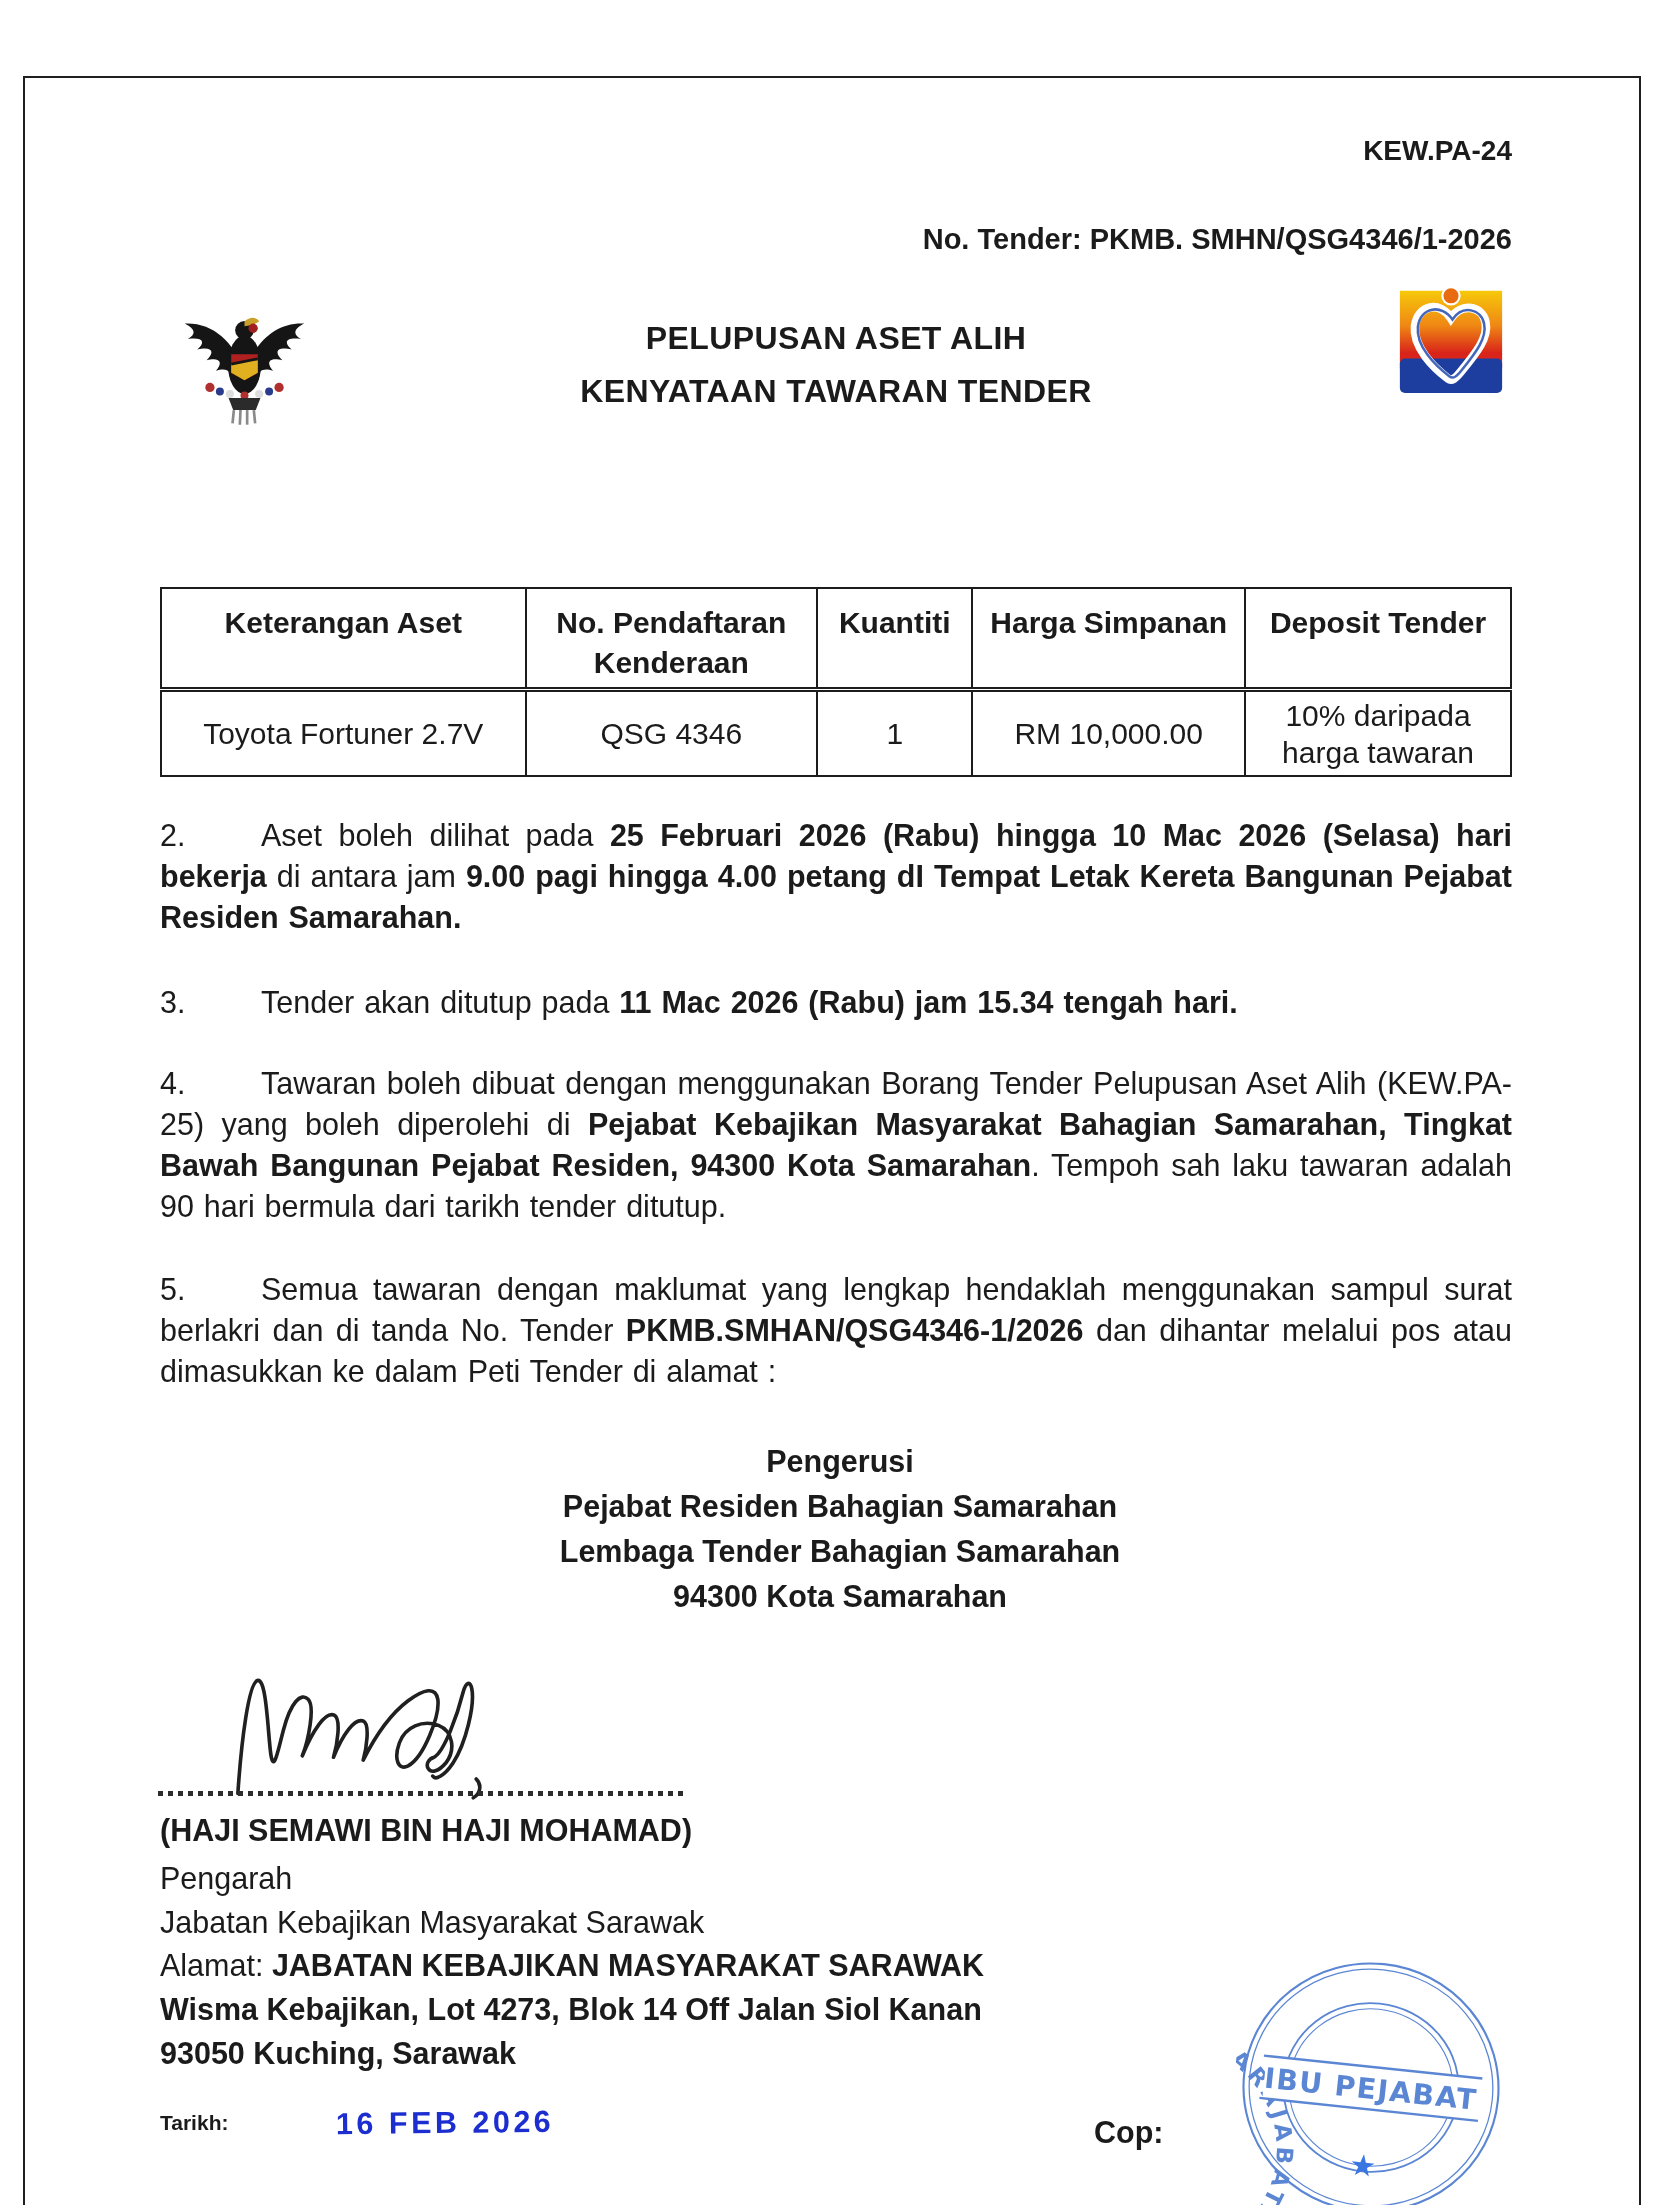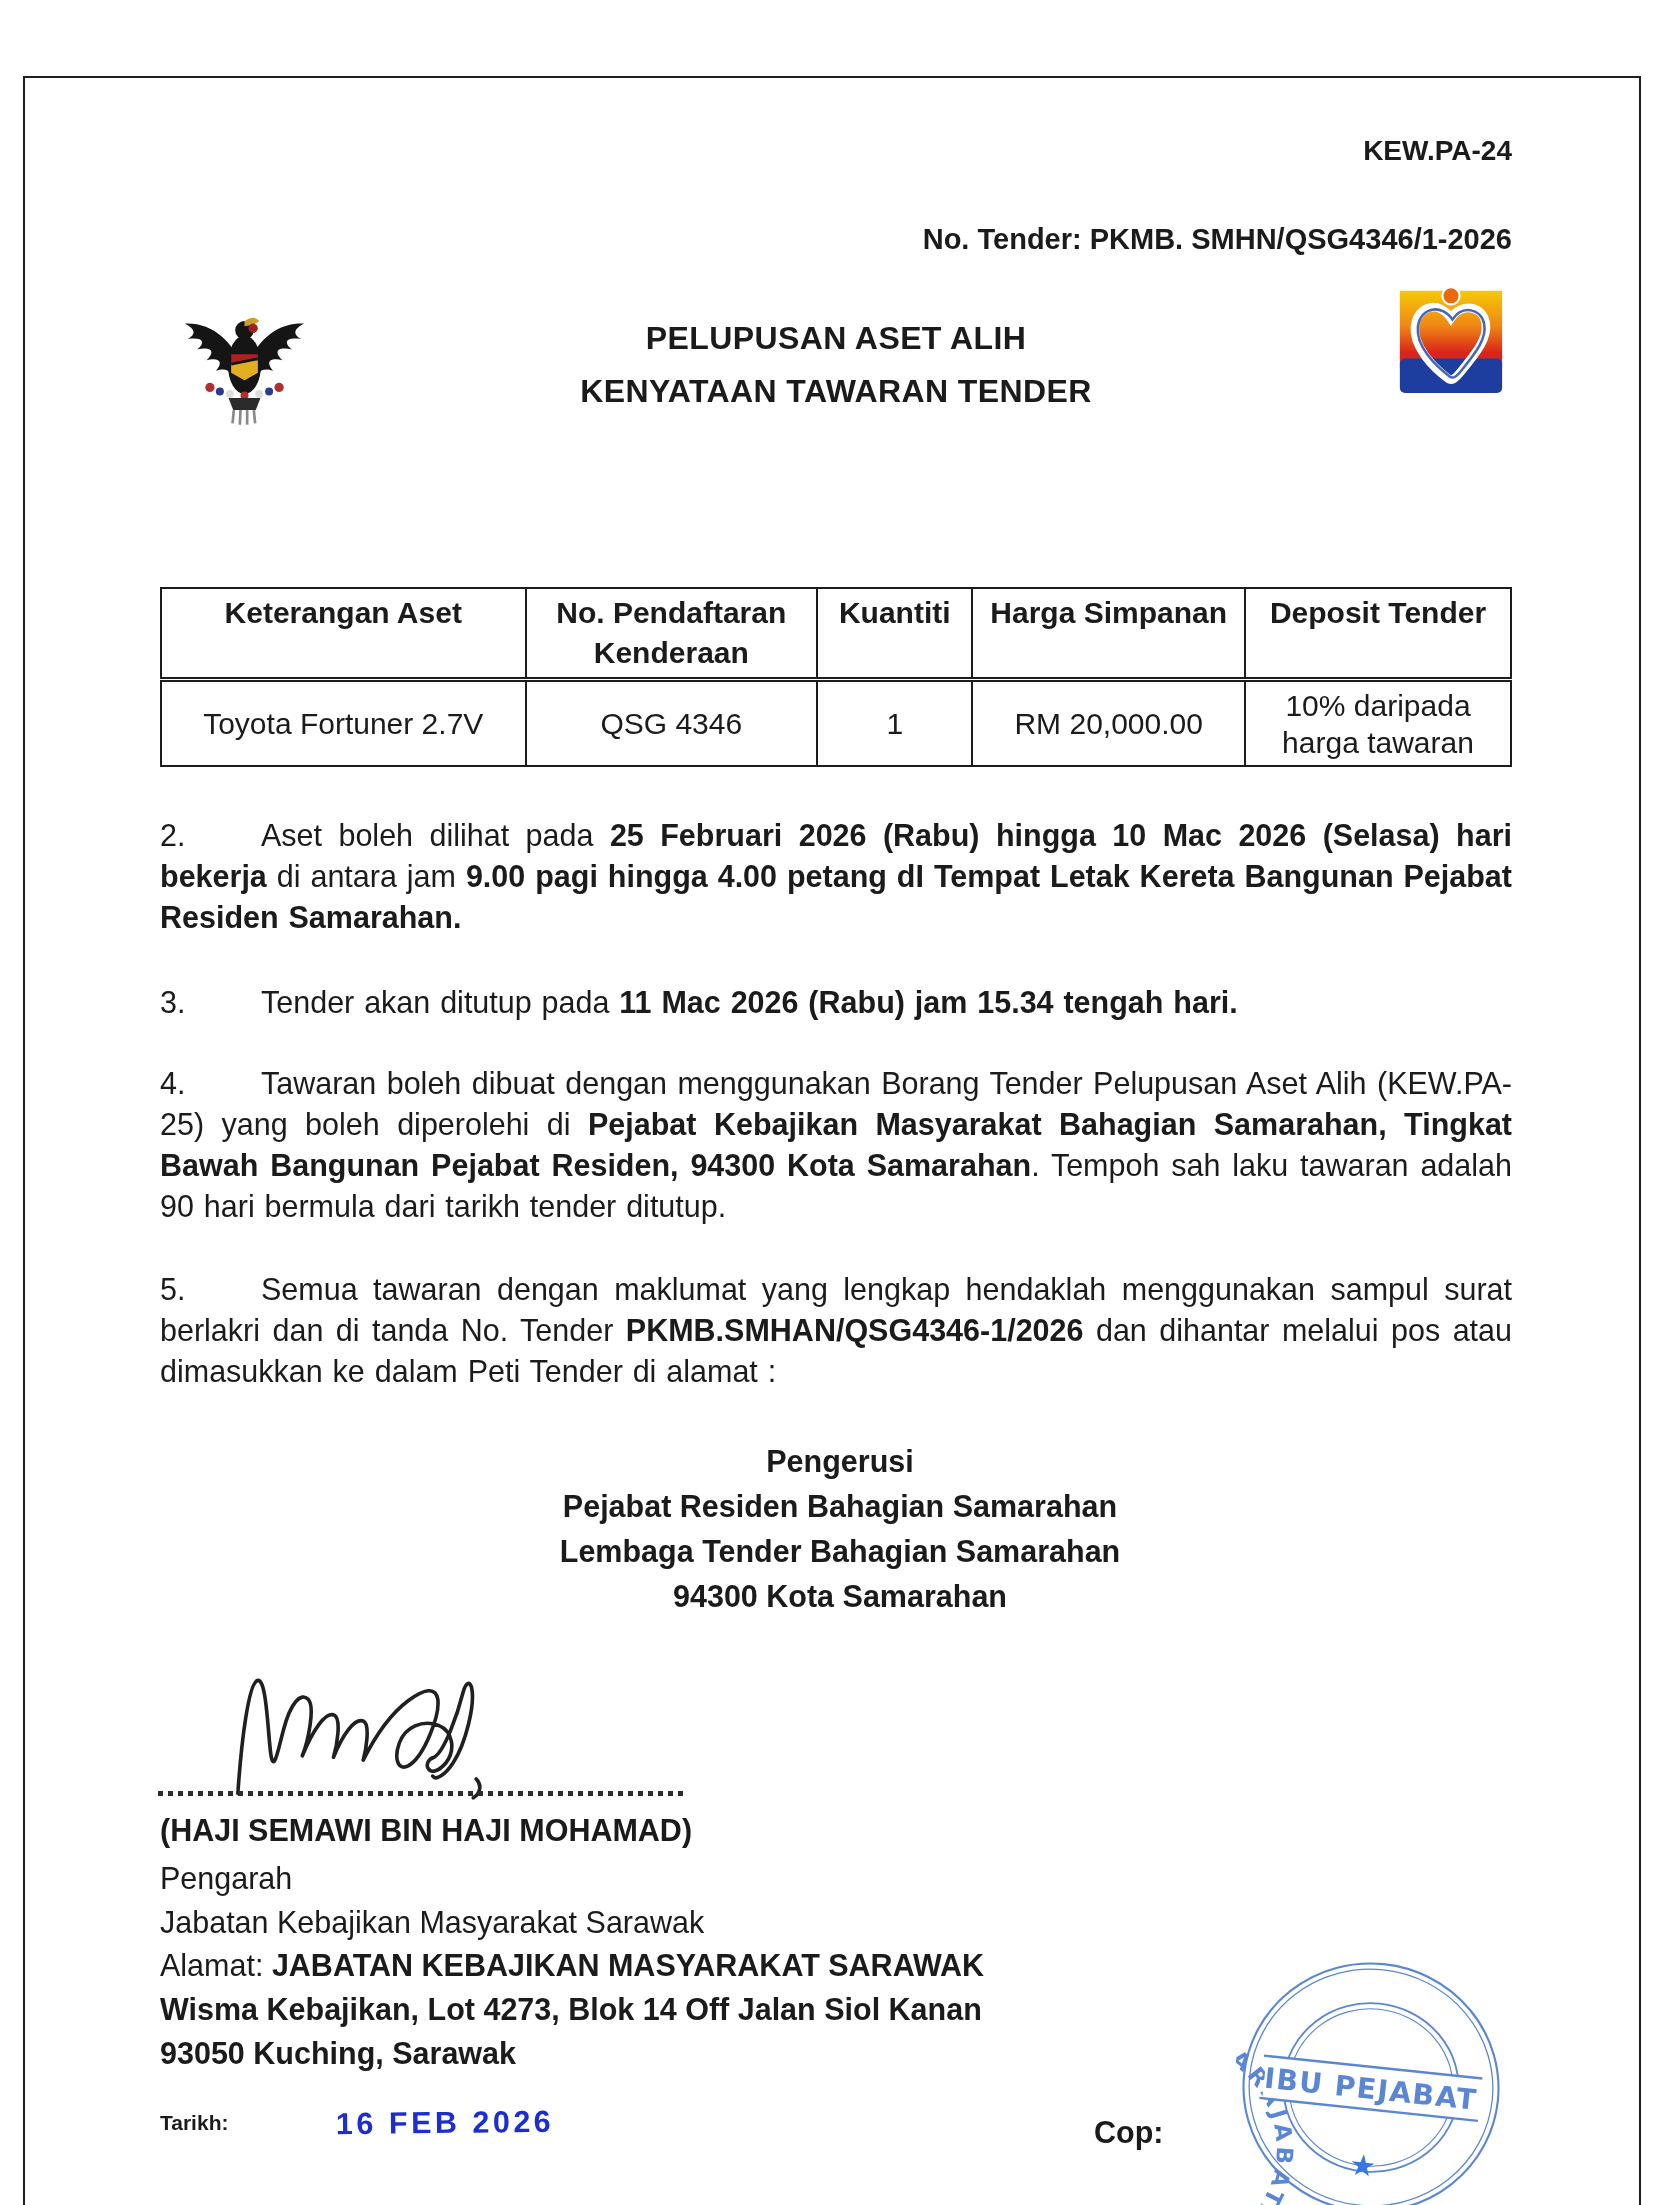--- a/index.html
+++ b/index.html
@@ -29,21 +29,21 @@
   .para b { font-weight:bold; }
   .p1 { top:426px; }
   .p2 { top:771px; }
   .p3 { top:938px; }
   .p4 { top:1019px; }
   .p5 { top:1225px; }
 
   .asset-table { position:absolute; top:543px; left:0; width:1352px;
                  border-collapse:collapse; font-size:30px; table-layout:fixed; }
   .asset-table th, .asset-table td { border:2.1px solid #1c1c1c; text-align:center; padding:4.3px 7px; }
-  .asset-table th { font-weight:bold; vertical-align:top; padding-top:4px; height:91px;
+  .asset-table th { font-weight:bold; vertical-align:top; padding-top:14px; height:91px;
                     border-bottom:5px double #1c1c1c; line-height:40px; }
   .asset-table td { vertical-align:middle; height:85px; line-height:37px; }
   .c1 { width:27%; } .c2 { width:21.6%; } .c3 { width:11.5%; } .c4 { width:20.2%; } .c5 { width:19.7%; }
 
   .recipient { position:absolute; top:1395px; left:8px; right:0; text-align:center;
                font-size:30.5px; font-weight:bold; line-height:45px; }
 
   .sig { position:absolute; left:67px; top:1624px; width:326px; height:135px; }
   .dotline { position:absolute; left:-2.1px; top:1747px; width:527px; height:5px;
              background:repeating-linear-gradient(90deg,#2c2c2c 0 5px,transparent 5px 10px); }
@@ -142,21 +142,21 @@
           <th>Kuantiti</th>
           <th>Harga Simpanan</th>
           <th>Deposit Tender</th>
         </tr>
       </thead>
       <tbody>
         <tr>
           <td>Toyota Fortuner 2.7V</td>
           <td>QSG 4346</td>
           <td>1</td>
-          <td>RM 20,000.00</td>
+          <td>RM 10,000.00</td>
           <td>10% daripada harga tawaran</td>
         </tr>
       </tbody>
     </table>
 
     <p class="para p2"><span class="pnum">2.</span><span><span>Aset boleh dilihat  pada </span><b>25 Februari 2026 (Rabu) hingga 10 Mac 2026 (Selasa) hari bekerja</b><span> di antara jam </span><b>9.00 pagi hingga 4.00 petang dI Tempat Letak Kereta Bangunan Pejabat Residen Samarahan.</b></span></p>
 
     <p class="para p3"><span class="pnum">3.</span><span><span>Tender akan ditutup pada </span><b>11 Mac 2026 (Rabu) jam 15.34 tengah hari.</b></span></p>
 
     <p class="para p4"><span class="pnum">4.</span><span><span>Tawaran boleh dibuat dengan menggunakan Borang Tender Pelupusan Aset Alih (KEW.PA-25) yang boleh diperolehi di </span><b>Pejabat Kebajikan Masyarakat Bahagian Samarahan, Tingkat Bawah Bangunan Pejabat Residen, 94300 Kota Samarahan</b><span>. Tempoh sah laku tawaran adalah 90 hari bermula dari tarikh tender ditutup.</span></span></p>

